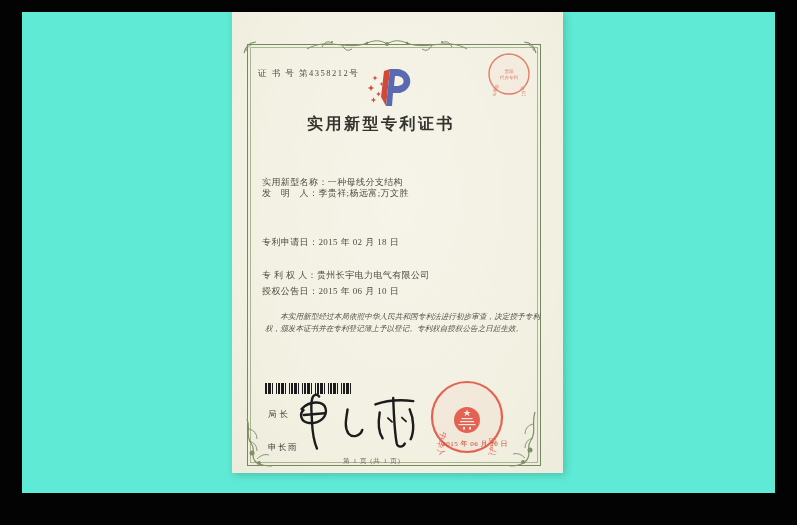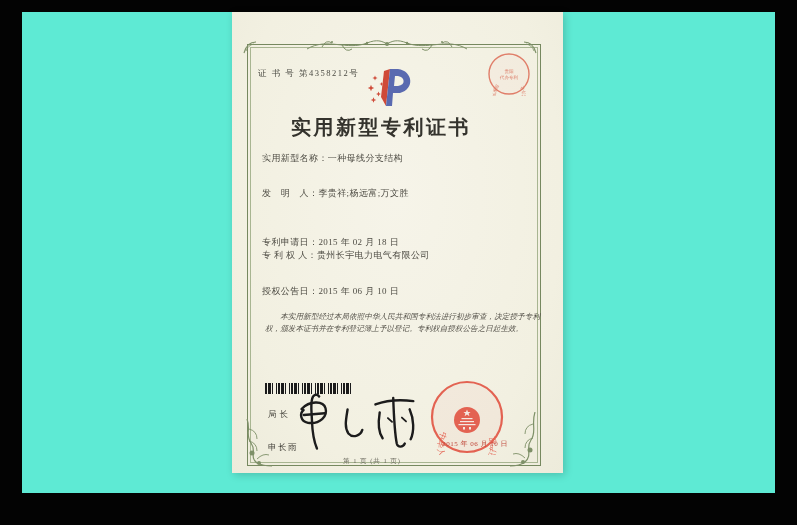--- a/index.html
+++ b/index.html
@@ -24,26 +24,26 @@
   .frame-inner{position:absolute;inset:2px;border:1px solid #a8b591;}
   .orn{position:absolute;}
   .cert-no{
     position:absolute;left:26px;top:56px;font-size:8.5px;letter-spacing:1.5px;
     color:#4a4a43;white-space:nowrap;
   }
   .logo{position:absolute;left:133px;top:54px;width:55px;height:42px;}
   .corner-seal{position:absolute;left:255px;top:40px;width:44px;height:44px;opacity:.85;}
   .title{
     position:absolute;left:15px;top:102px;width:268px;text-align:center;
-    font-size:20px;font-weight:bold;letter-spacing:2.5px;color:#34332d;white-space:nowrap;
+    font-size:16px;font-weight:bold;letter-spacing:2.5px;color:#34332d;white-space:nowrap;
   }
   .field{
     position:absolute;left:30px;font-size:9px;color:#4e4c44;white-space:nowrap;letter-spacing:.4px;
   }
-  .f0{top:140px}.f1{top:175px}.f2{top:200px}.f3{top:224px}.f4{top:237px}.f5{top:273px}
+  .f0{top:164px}.f1{top:175px}.f2{top:200px}.f3{top:224px}.f4{top:257px}.f5{top:273px}
   .body-text{
     position:absolute;left:21px;top:287px;width:299px;
     font-size:7.6px;line-height:12.2px;color:#55524a;text-align:justify;font-style:italic;
   }
   .body-text p{margin:12px;text-indent:2em;font-style:italic;}
   .barcode{
     position:absolute;left:33px;top:371px;width:88px;height:11px;
     background:repeating-linear-gradient(90deg,#1b1b1b 0 2px,#f3f1e4 2px 3px,#1b1b1b 3px 6px,#f3f1e4 6px 7px,#1b1b1b 7px 8px,#f3f1e4 8px 11px,#1b1b1b 11px 12px,#f3f1e4 12px 13px);
   }
   .signer-title{position:absolute;left:36px;top:397px;font-size:8.5px;letter-spacing:3px;color:#45433c;}

